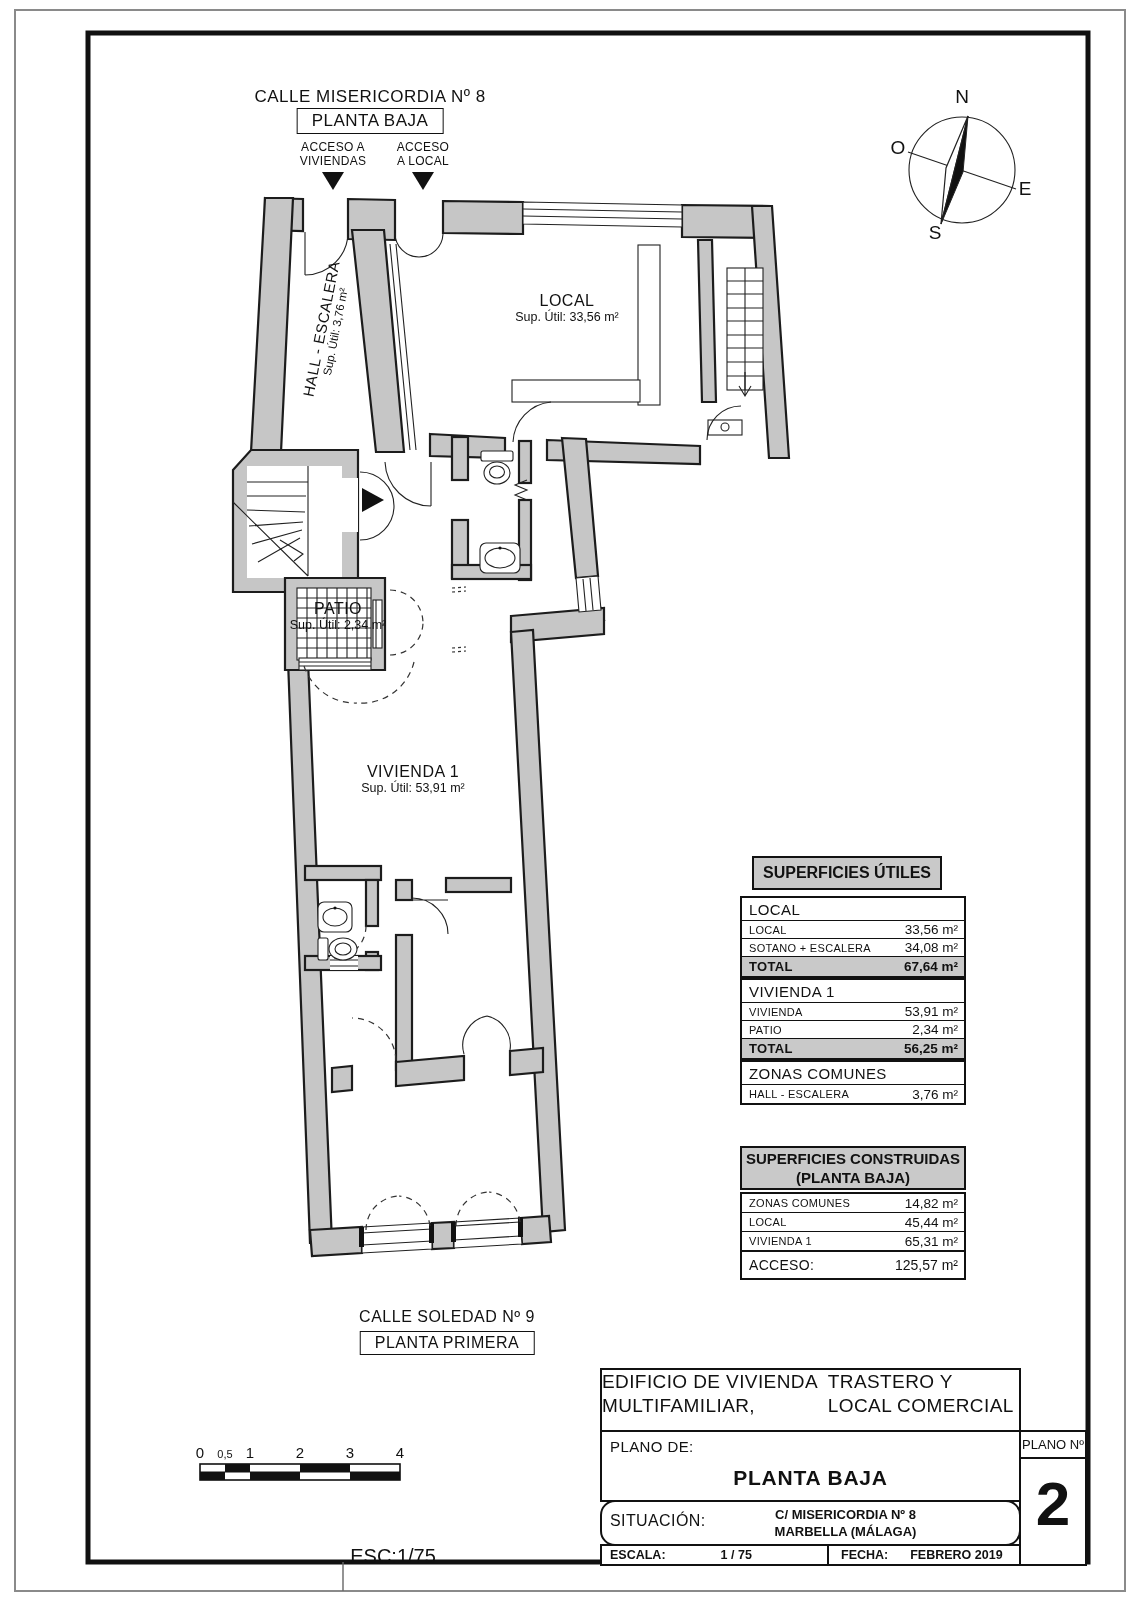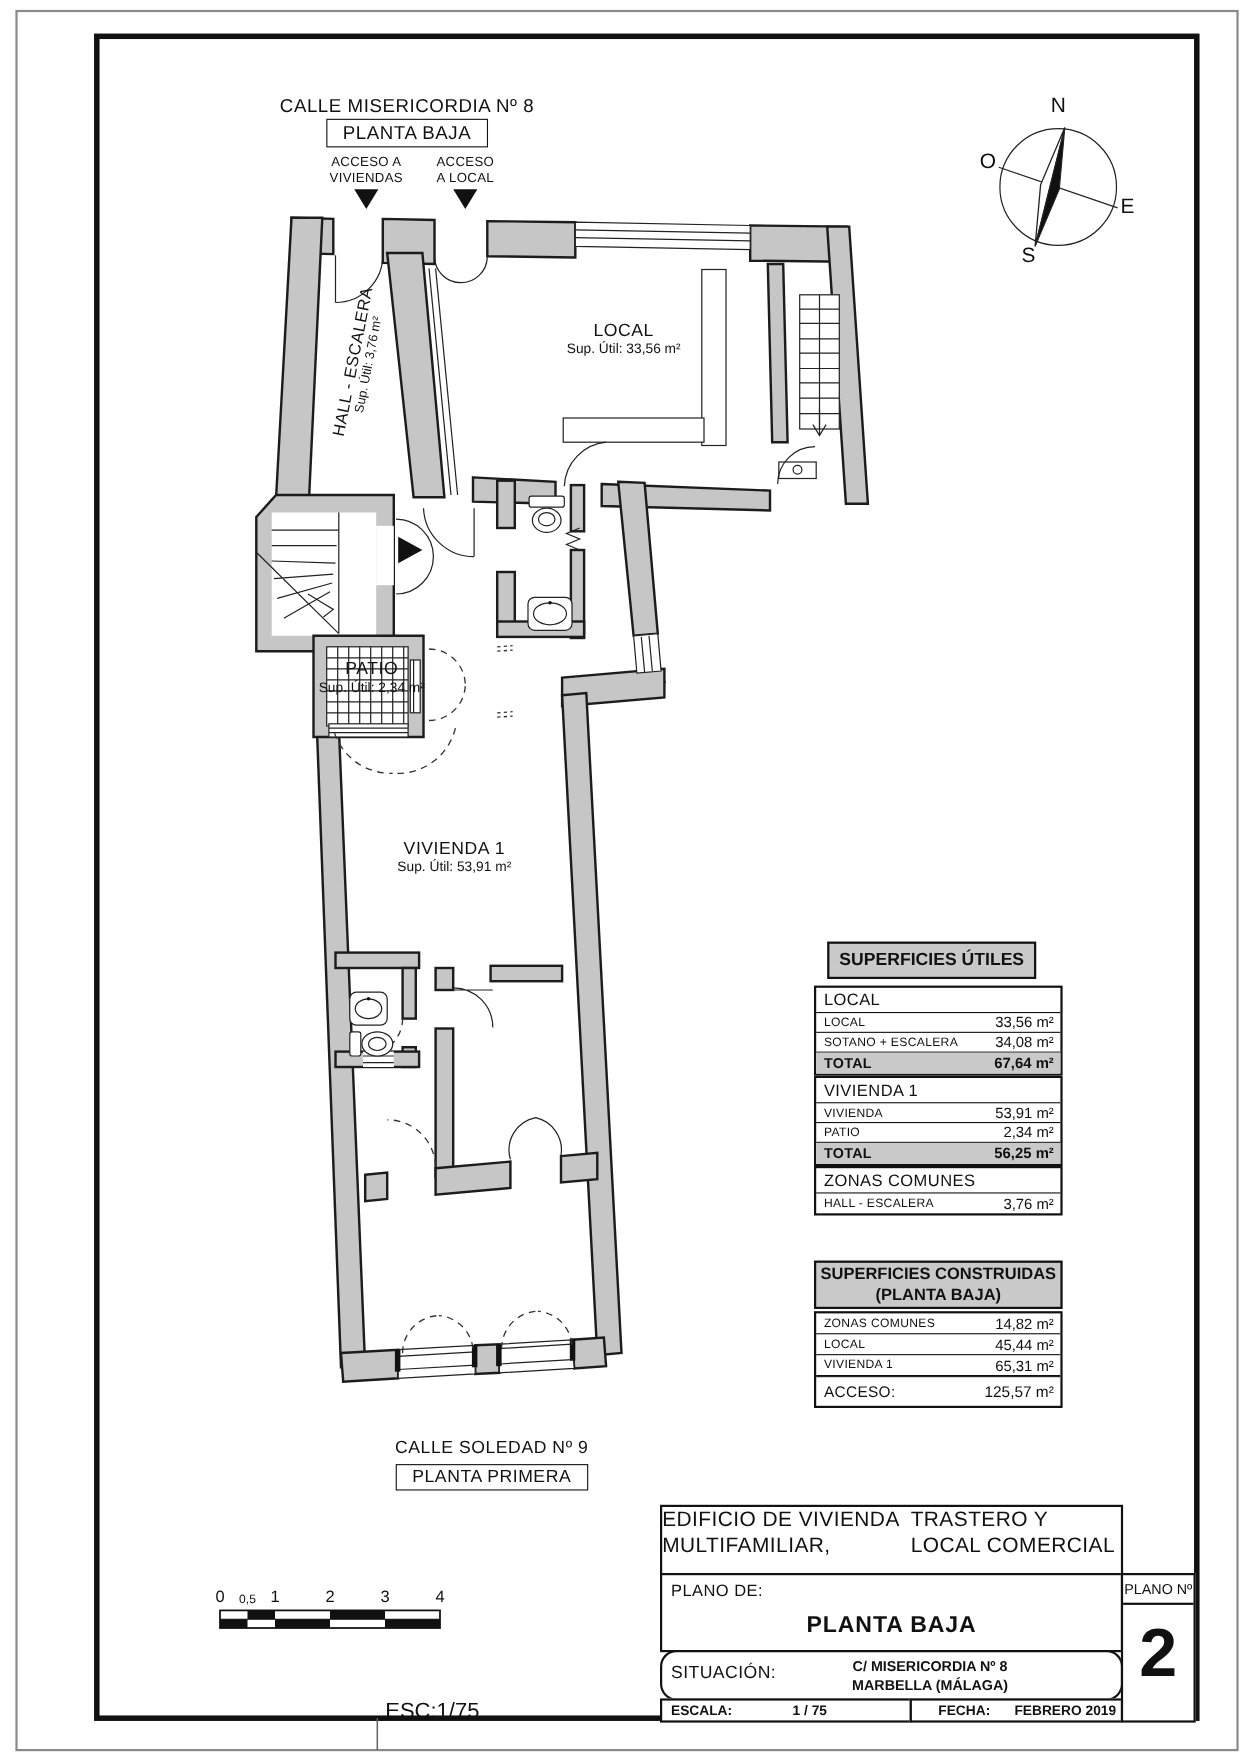--- a/index.html
+++ b/index.html
@@ -370,21 +370,21 @@
       <div>C/ MISERICORDIA Nº 8</div>
       <div>MARBELLA (MÁLAGA)</div>
     </div>
   </div>
 
   <div class="tb tb-small" style="left:600px;top:1544px;width:225px;height:18px;">
     <span style="padding-left:8px;">ESCALA:</span>
     <span style="padding-left:55px;">1 / 75</span>
   </div>
   <div class="tb tb-small" style="left:827px;top:1544px;width:190px;height:18px;">
-    <span style="padding-left:24px;">FECHA:</span>
+    <span style="padding-left:12px;">FECHA:</span>
     <span style="padding-left:22px;">FEBRERO 2019</span>
   </div>
 
   <div class="tb" style="left:1019px;top:1430px;width:64px;height:132px;">
     <div class="plano-num-lbl">PLANO Nº</div>
     <div class="plano-num-val">2</div>
   </div>
 
 </div>
 

